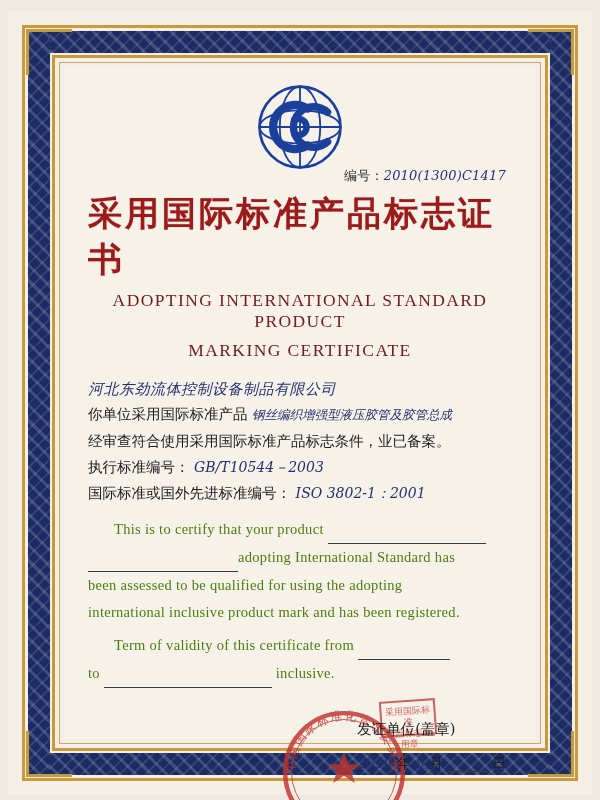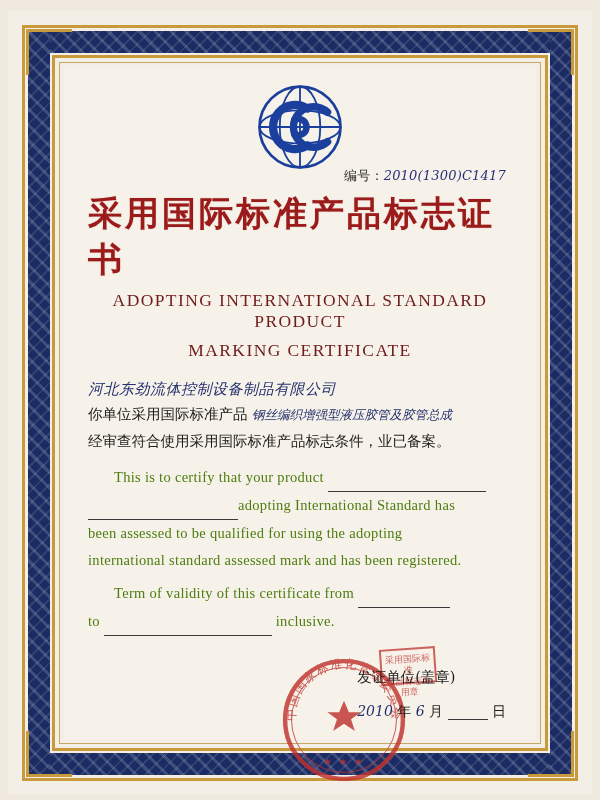--- a/index.html
+++ b/index.html
@@ -324,32 +324,40 @@
 
       <div class="body-cn">
         <div class="company-line">
           <span class="company-name">河北东劲流体控制设备制品有限公司</span>
         </div>
         <div class="line">
           <span>你单位采用国际标准产品</span>
           <span class="hand-s">钢丝编织增强型液压胶管及胶管总成</span>
         </div>
         <div class="line">经审查符合使用采用国际标准产品标志条件，业已备案。</div>
+        <div class="line">
+          <span>执行标准编号：</span>
+          <span class="hand">GB/T10544－2003</span>
+        </div>
+        <div class="line">
+          <span>国际标准或国外先进标准编号：</span>
+          <span class="hand">ISO 3802-1：2001</span>
+        </div>
       </div>
 
       <div class="body-en">
         <div>
           <span class="indent"></span><span>This is to certify that your product</span>
           <span class="rule" style="width:158px;">&nbsp;</span>
         </div>
         <div>
           <span class="rule" style="width:150px;">&nbsp;</span><span>adopting International Standard has</span>
         </div>
         <div>been assessed to be qualified for using the adopting</div>
-        <div>international standard assessed mark and has been registered.</div>
+        <div>international inclusive product mark and has been registered.</div>
         <div style="margin-top:6px;">
           <span class="indent"></span><span>Term of validity of this certificate from</span>
           <span class="rule" style="width:92px;">&nbsp;</span>
         </div>
         <div>
           <span>to</span>
           <span class="rule" style="width:168px;">&nbsp;</span>
           <span>inclusive.</span>
         </div>
       </div>

